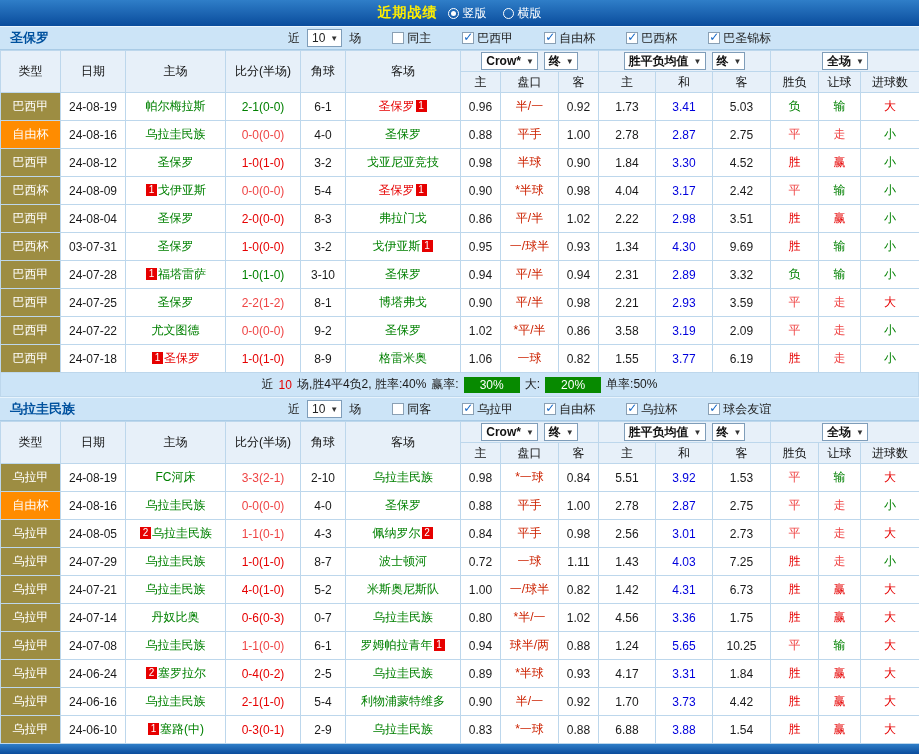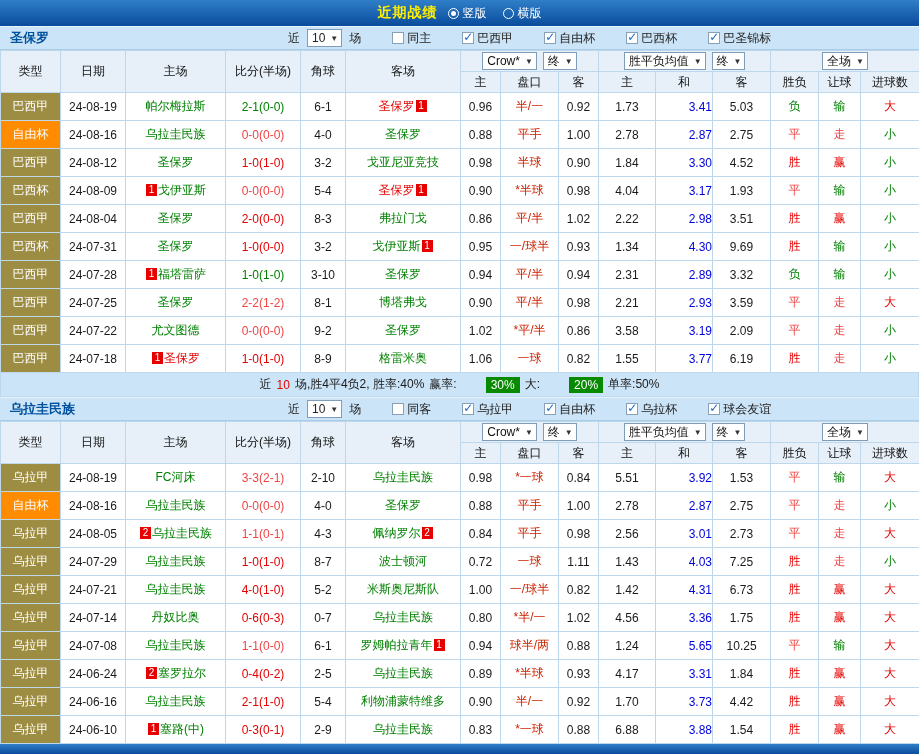--- a/index.html
+++ b/index.html
@@ -40,43 +40,43 @@
     display:inline-block; position:relative;
   }
   .checkbox.checked::after {
     content:"✓"; position:absolute; left:0; top:-3px;
     color:#1467c6; font-weight:bold; font-size:12px;
   }
 
   table { border-collapse:collapse; table-layout:fixed; width:919px; }
   th, td { border:1px solid #bdd7ec; text-align:center; overflow:hidden; white-space:nowrap; }
   thead th { background:#e7f0f9; font-weight:normal; height:21px; font-size:12px; color:#111; }
-  thead .sel-wrap { display:inline-flex; gap:6px; align-items:center; justify-content:center; }
+  thead .sel-wrap { display:inline-flex; gap:6px; align-items:center; justify-content:center;font-weight:bold; }
   tbody td { height:28px; background:#fff; }
   td.comp { color:#fff; }
   .badge-olive { background:#9d8d42; }
   .badge-orange { background:#ff8c00; }
   .teamspan { cursor:pointer;text-align:right; }
   .redcard {
     display:inline-block; min-width:11px; height:12px; line-height:12px;
     background:#e60000; color:#fff; font-size:10px; padding:0 1px;
     margin:0 1px; vertical-align:1px;
   }
   .c-red { color:#e60000; }
   .c-blue { color:#ef4444; }
   .c-green { color:#008000; }
   .hc { color:#cc2200;margin-left:31px; }
-  .avg-draw { color:#0000dd;text-align:right; }
+  .avg-draw { color:#0000dd; }
 
   .sec-footer {
     height:24px; background:#cce4f7;
     border:1px solid #bdd7ec; border-top:none;
     display:flex; align-items:center; justify-content:center; gap:5px;
   }
-  .rate-badge { background:#078a00; color:#fff; padding:1px 5px;margin-left:24px; }
+  .rate-badge { background:#078a00; color:#fff; padding:1px 16px; }
   .bottom-strip { height:10px; background:linear-gradient(#2f7ec8,#0a4c9c); }
 </style>
 </head>
 <body>
 
 <div class="topbar">
   <span class="title">近期战绩</span>
   <span id="view-options" style="display:inline-flex;gap:16px;">
       <span class="radio-opt">
         <span class="radio sel"></span>
@@ -243,21 +243,21 @@
           <td>24-08-09</td>
           <td><span class="redcard">1</span><span class="teamspan c-green">戈伊亚斯</span></td>
           <td class="c-blue">0-0(0-0)</td>
           <td>5-4</td>
           <td><span class="teamspan c-red">圣保罗</span><span class="redcard">1</span></td>
           <td>0.90</td>
           <td class="hc">*半球</td>
           <td>0.98</td>
           <td>4.04</td>
           <td class="avg-draw">3.17</td>
-          <td>1.93</td>
+          <td>2.42</td>
           <td class="c-blue">平</td>
           <td class="c-green">输</td>
           <td class="c-green">小</td>
         </tr>
         <tr>
           <td class="comp badge-olive">巴西甲</td>
           <td>24-08-04</td>
           <td><span class="teamspan c-green">圣保罗</span></td>
           <td class="c-red">2-0(0-0)</td>
           <td>8-3</td>
@@ -267,21 +267,21 @@
           <td>1.02</td>
           <td>2.22</td>
           <td class="avg-draw">2.98</td>
           <td>3.51</td>
           <td class="c-red">胜</td>
           <td class="c-red">赢</td>
           <td class="c-green">小</td>
         </tr>
         <tr>
           <td class="comp badge-olive">巴西杯</td>
-          <td>24-07-31</td>
+          <td>03-07-31</td>
           <td><span class="teamspan c-green">圣保罗</span></td>
           <td class="c-red">1-0(0-0)</td>
           <td>3-2</td>
           <td><span class="teamspan c-green">戈伊亚斯</span><span class="redcard">1</span></td>
           <td>0.95</td>
           <td class="hc">一/球半</td>
           <td>0.93</td>
           <td>1.34</td>
           <td class="avg-draw">4.30</td>
           <td>9.69</td>

